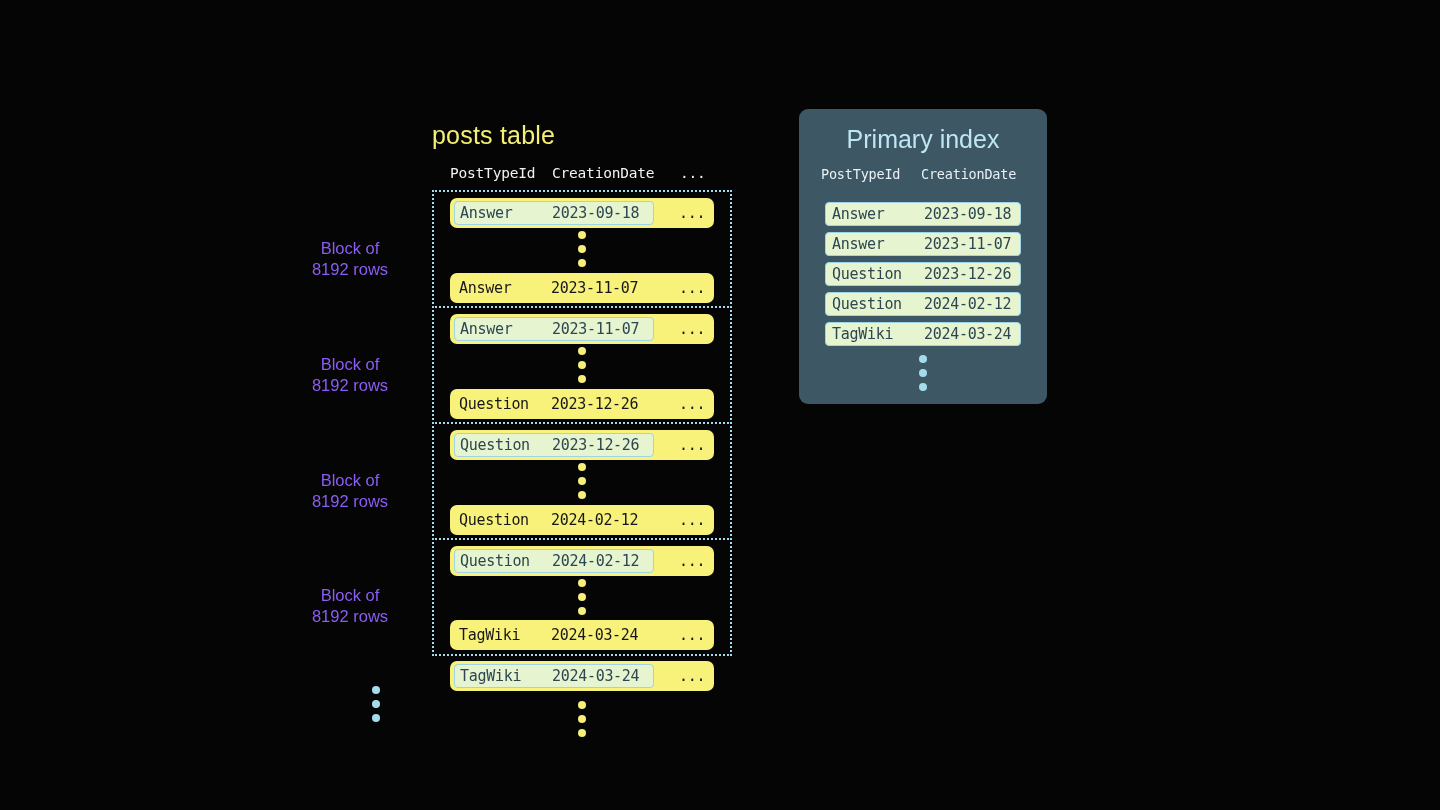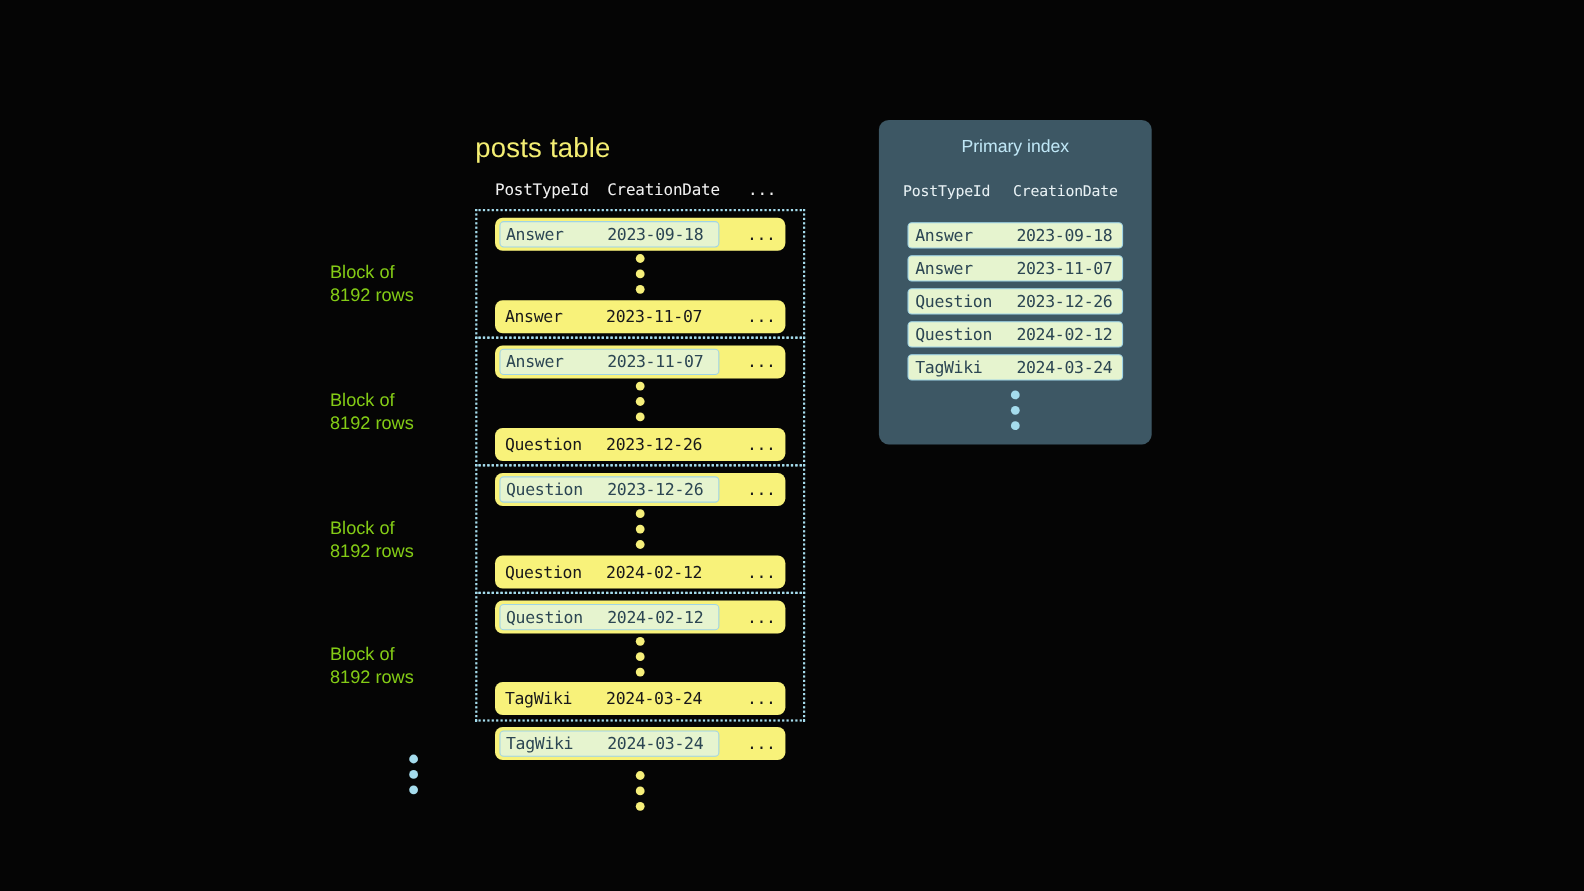--- a/index.html
+++ b/index.html
@@ -58,25 +58,26 @@
     box-sizing: border-box;
   }
   .block-b1 { top: 190px;  height: 118px; }
   .block-b2 { top: 306px;  height: 118px; }
   .block-b3 { top: 422px;  height: 118px; }
   .block-b4 { top: 538px;  height: 118px; }
 
   .block-label {
     position: absolute;
     width: 132px;
-    left: 300px;
+    left: 284px;
+    text-align: center;
     font-family: "Liberation Sans", sans-serif;
     font-size: 16.5px;
     line-height: 21px;
-    color: #84cc16;
+    color: #8b5cf6;
   }
   .bl-1 { top: 238px; }
   .bl-2 { top: 354px; }
   .bl-3 { top: 470px; }
   .bl-4 { top: 585px; }
 
   
   .row {
     position: absolute;
     left: 450px;
@@ -144,21 +145,21 @@
     height: 295px;
     background: #3d5764;
     border-radius: 9px;
   }
   .index-title {
     position: absolute;
     left: 0; right: 0;
     top: 16px;
     text-align: center;
     font-family: "Liberation Sans", sans-serif;
-    font-size: 16px;
+    font-size: 25px;
     color: #bfe6f5;
   }
   .index-colheads {
     position: absolute;
     left: 0;
     top: 57px;
     width: 248px;
     height: 20px;
     font-family: "DejaVu Sans Mono", monospace;
     font-size: 13.5px;

